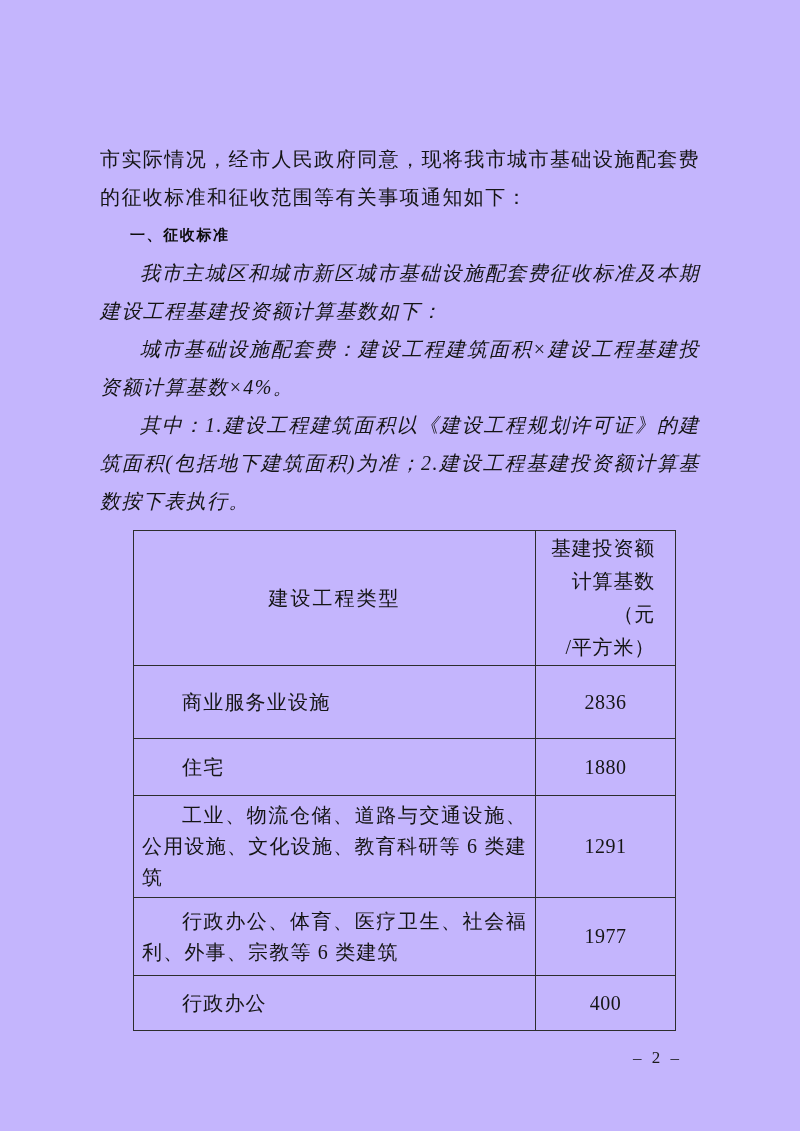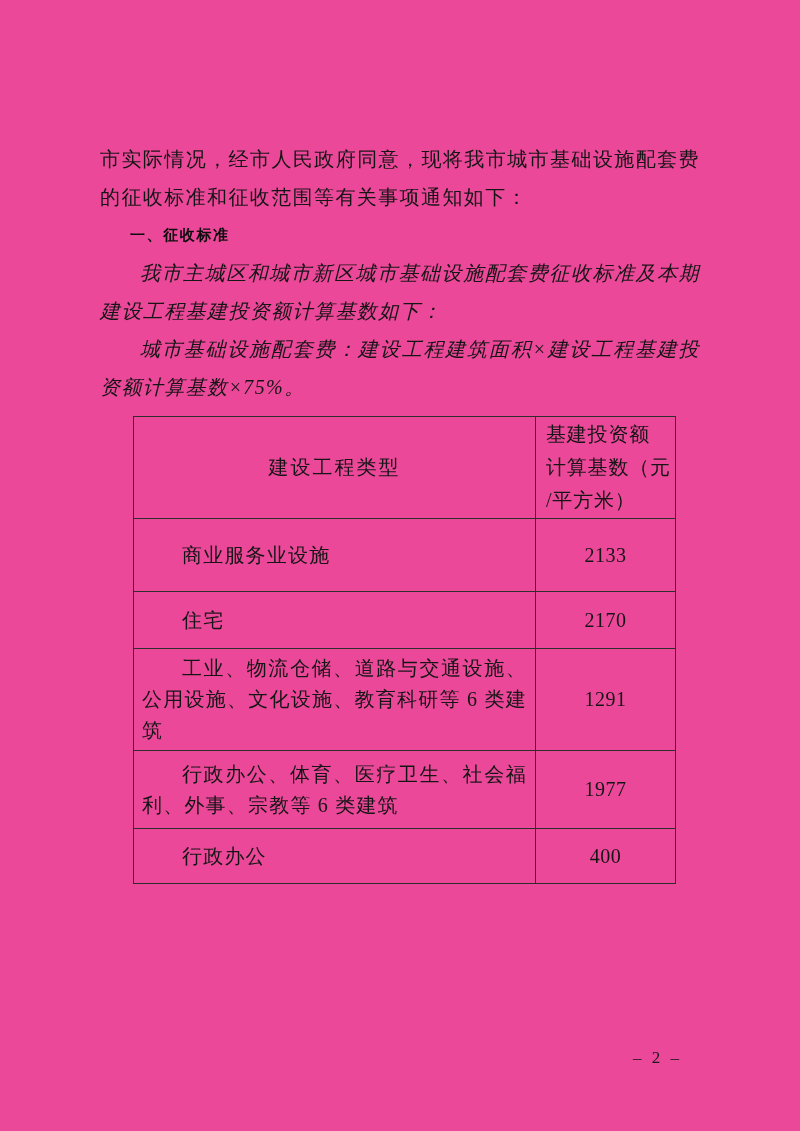--- a/index.html
+++ b/index.html
@@ -4,21 +4,21 @@
 <style>
   html, body {
     margin: 0;
     padding: 0;
     background: #ffffff;
   }
   .page {
     position: relative;
     width: 800px;
     height: 1131px;
-    background: #ec4899;
+    background: #c4b5fd;
     color: #151515;
     font-family: "Liberation Serif", "DejaVu Serif", serif;
     overflow: hidden;
   }
   .content {
     position: absolute;
     left: 100px;
     top: 140px;
     width: 600px;
   }
@@ -63,23 +63,23 @@
   .fee-table tr.header-row      { height: 100px; }
   .fee-table tr:nth-child(2)    { height: 73px; }
   .fee-table tr:nth-child(3)    { height: 57px; }
   .fee-table tr:nth-child(4)    { height: 92px; }
   .fee-table tr:nth-child(5)    { height: 78px; }
   .fee-table tr:nth-child(6)    { height: 55px; }
   .fee-table th.th-type {
     letter-spacing: 2px;
   }
   .fee-table th.th-base {
-    text-align: left;
+    text-align: right;
     padding-left: 10px;
-    padding-right: 4px;
+    padding-right: 20px;
     line-height: 33px;
     white-space: pre-line;
     letter-spacing: 0.8px;
   }
   .fee-table td.cell-type {
     text-align: left;
     padding: 4px 8px;
     text-indent: 2em;
     line-height: 31px;
     text-align: justify;
@@ -104,42 +104,43 @@
 
 <div class="page">
   <div class="content">
 
     <p class="para">市实际情况，经市人民政府同意，现将我市城市基础设施配套费的征收标准和征收范围等有关事项通知如下：</p>
 
     <h2 class="section-heading">一、征收标准</h2>
 
     <p class="para indent">我市主城区和城市新区城市基础设施配套费征收标准及本期建设工程基建投资额计算基数如下：</p>
 
-    <p class="para indent">城市基础设施配套费：建设工程建筑面积×建设工程基建投资额计算基数×75%。</p>
+    <p class="para indent">城市基础设施配套费：建设工程建筑面积×建设工程基建投资额计算基数×4%。</p>
 
+    <p class="para indent">其中：1.建设工程建筑面积以《建设工程规划许可证》的建筑面积(包括地下建筑面积)为准；2.建设工程基建投资额计算基数按下表执行。</p>
 
     <table class="fee-table">
       <colgroup>
         <col class="c1">
         <col class="c2">
       </colgroup>
       <tbody>
         <tr class="header-row">
           <th class="th-type">建设工程类型</th>
           <th class="th-base">基建投资额
 计算基数（元
 /平方米）</th>
         </tr>
         <tr>
           <td class="cell-type">商业服务业设施</td>
-          <td class="cell-value">2133</td>
+          <td class="cell-value">2836</td>
         </tr>
         <tr>
           <td class="cell-type">住宅</td>
-          <td class="cell-value">2170</td>
+          <td class="cell-value">1880</td>
         </tr>
         <tr>
           <td class="cell-type">工业、物流仓储、道路与交通设施、公用设施、文化设施、教育科研等 6 类建筑</td>
           <td class="cell-value">1291</td>
         </tr>
         <tr>
           <td class="cell-type">行政办公、体育、医疗卫生、社会福利、外事、宗教等 6 类建筑</td>
           <td class="cell-value">1977</td>
         </tr>
         <tr>

